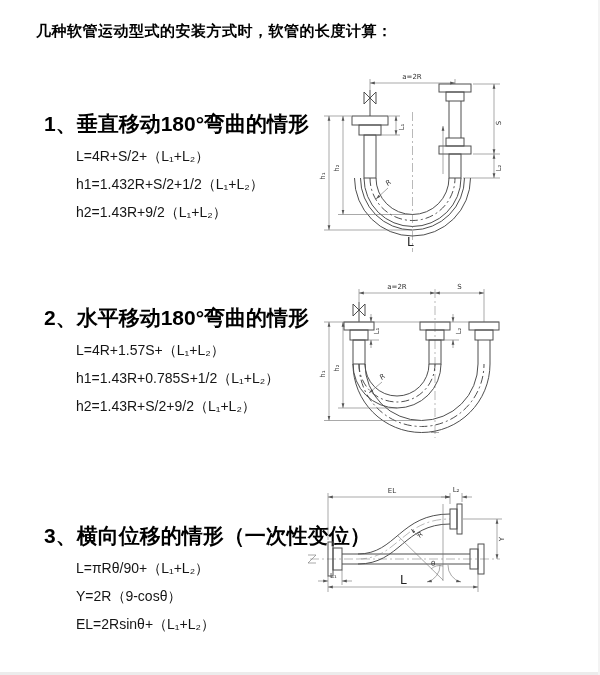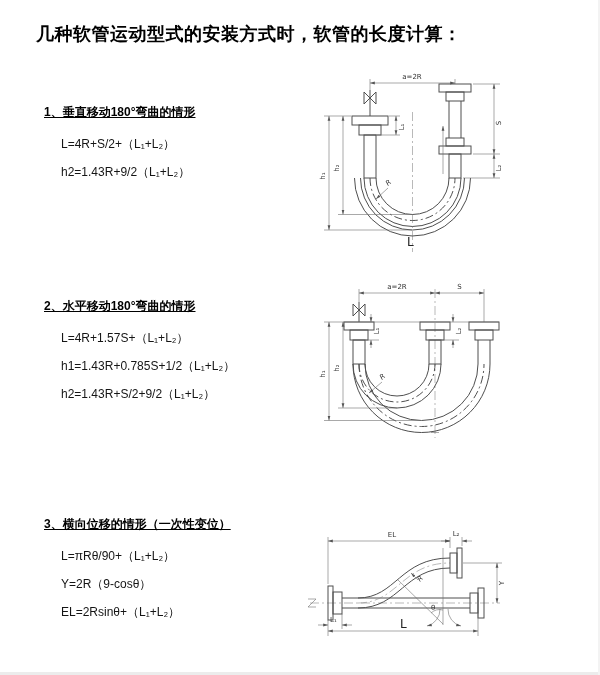--- a/index.html
+++ b/index.html
@@ -3,48 +3,49 @@
 <meta charset="utf-8">
 <style>
   html,body { margin:0; padding:0; }
   body {
     width:600px; height:675px; position:relative; overflow:hidden;
     background:#ffffff; color:#111;
     font-family:"Liberation Sans","DejaVu Sans",sans-serif;
   }
   .page-title {
     position:absolute; left:36px; top:22px;
-    font-size:18px; font-weight:bold; letter-spacing:0.5px; color:#000;
+    font-size:15px; font-weight:bold; letter-spacing:0.5px; color:#000;
   }
   .section { position:absolute; left:44px; }
   #sec1 { top:102px; } #sec2 { top:296px; } #sec3 { top:514px; }
-  .sec-heading { font-size:12px; font-weight:bold; color:#000; line-height:20px; margin:0 0 8px 0;text-decoration:underline; }
-  .formula { font-size:12px; line-height:28px; margin-left:17px; white-space:nowrap; color:#151515; }
+  .sec-heading { font-size:21px; font-weight:bold; color:#000; line-height:20px; margin:12px 0 8px 0; }
+  .formula { font-size:14px; line-height:28px; margin-left:32px; white-space:nowrap; color:#151515; }
   .diagram { position:absolute; }
   #dg1 { left:312px; top:66px;  width:270px; height:190px; }
   #dg2 { left:312px; top:276px; width:280px; height:180px; }
-  #dg3 { left:300px; top:516px; width:300px; height:150px; }
+  #dg3 { left:300px; top:472px; width:300px; height:150px; }
   svg { display:block; }
   .ln { stroke:#4f4f4f; stroke-width:1;   fill:none; }
   .tn { stroke:#6f6f6f; stroke-width:0.6; fill:none; }
   .cl { stroke:#8a8a8a; stroke-width:0.6; fill:none; stroke-dasharray:9 3 2 3; }
   .hd { stroke:#4f4f4f; stroke-width:1;   fill:none; stroke-dasharray:8 3 2 3; }
   .dt { font-size:7px;  fill:#333; font-family:"DejaVu Sans",sans-serif; }
   .dm { font-size:12px; fill:#222; font-family:"DejaVu Sans",sans-serif; }
   .edge-bottom { position:absolute; left:0; bottom:0; width:600px; height:3px; background:#ececec; }
   .edge-right  { position:absolute; right:0; top:0; width:2px; height:675px; background:#f3f3f3; }
 </style>
 </head>
 <body>
 
 <div class="page-title">几种软管运动型式的安装方式时，软管的长度计算：</div>
 
 <div class="section" id="sec1">
   <div class="sec-heading">1、垂直移动180°弯曲的情形</div>
   <div class="formula">L=4R+S/2+（L₁+L₂）</div>
+  <div class="formula">h1=1.432R+S/2+1/2（L₁+L₂）</div>
   <div class="formula">h2=1.43R+9/2（L₁+L₂）</div>
 </div>
 
 <div class="section" id="sec2">
   <div class="sec-heading">2、水平移动180°弯曲的情形</div>
   <div class="formula">L=4R+1.57S+（L₁+L₂）</div>
   <div class="formula">h1=1.43R+0.785S+1/2（L₁+L₂）</div>
   <div class="formula">h2=1.43R+S/2+9/2（L₁+L₂）</div>
 </div>
 

